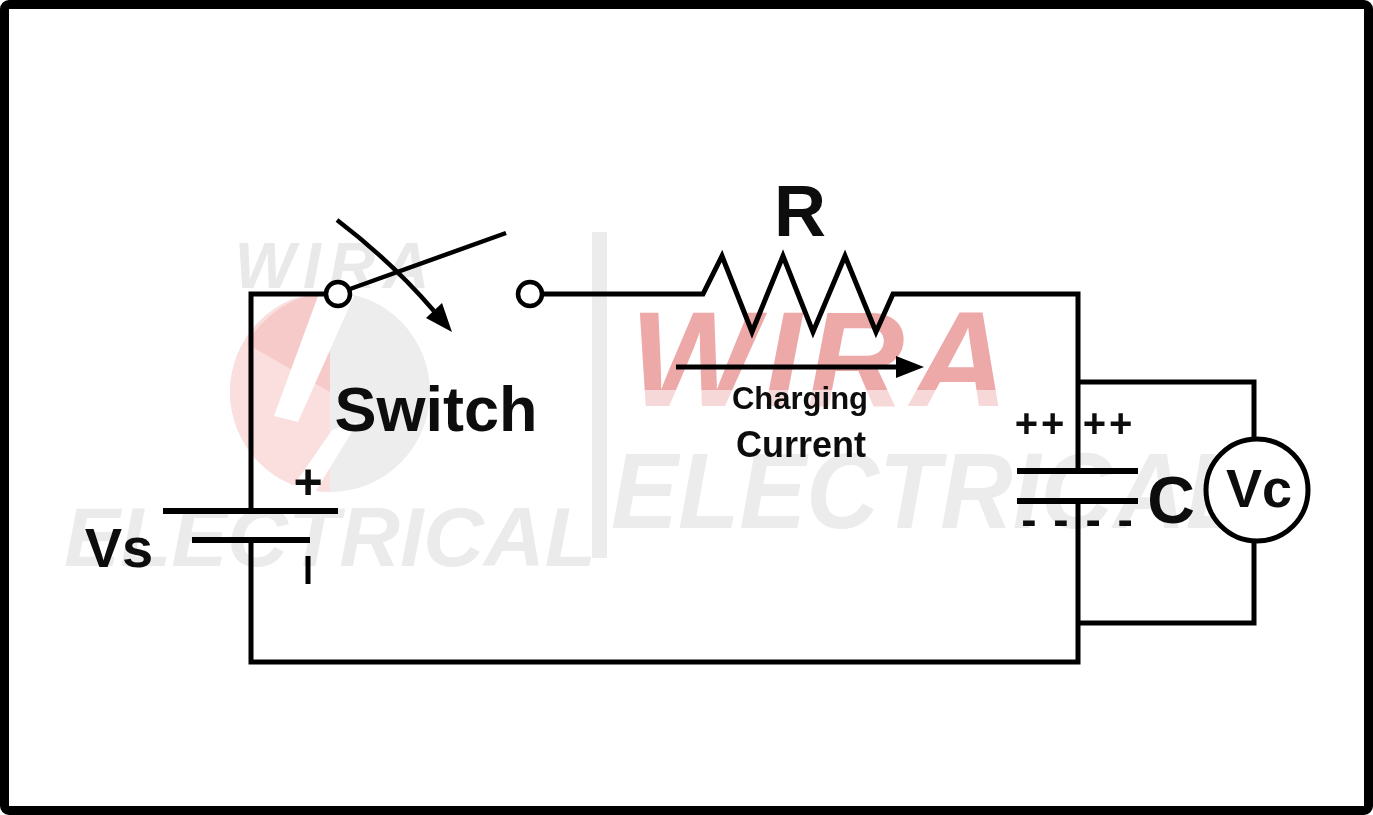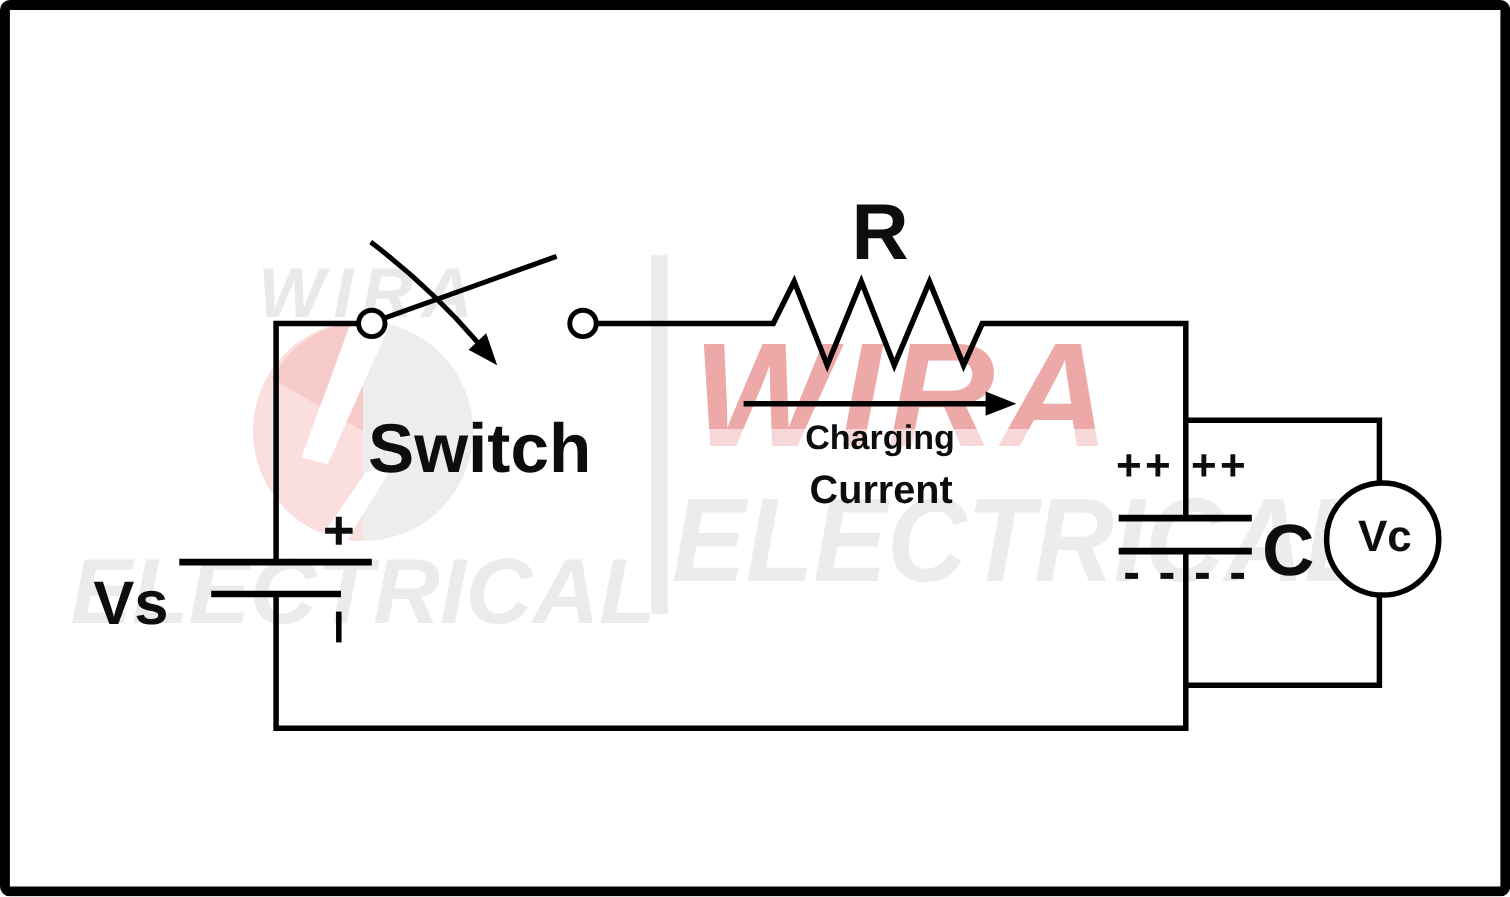--- a/index.html
+++ b/index.html
@@ -32,21 +32,21 @@
   .lbl{
     position:absolute;transform:translate(-50%,-50%);
     font-weight:600;color:#0d0d0d;white-space:nowrap;z-index:3;line-height:1;
   }
   .lbl-vs{left:119px;top:524px;font-size:56px;margin-top:24px;}
   .lbl-switch{left:436px;top:389px;font-size:63px;margin-top:20px;}
   .lbl-r{left:800px;top:211px;font-size:72px;}
   .lbl-charging{left:800px;top:398px;font-size:31px;}
   .lbl-current{left:801px;top:445px;font-size:36px;}
   .lbl-c{left:1171px;top:500px;font-size:66px;}
-  .lbl-vc{left:1259px;top:488px;font-size:40px;text-align:right;}
+  .lbl-vc{left:1259px;top:488px;font-size:54px;text-align:right;}
   .lbl-batt-plus{left:308px;top:482px;font-size:50px;}
   .lbl-cap-plus{font-size:40px;letter-spacing:3px;}
   .lbl-cap-plus-l{left:1041px;top:423px;}
   .lbl-cap-plus-r{left:1109px;top:423px;}
   .lbl-cap-minus{left:1078px;top:519px;font-size:46px;font-weight:bold;letter-spacing:2px;}
   
   .frame{
     position:absolute;inset:0;border:9px solid #000000;border-radius:9px;
     z-index:4;pointer-events:none;
   }

